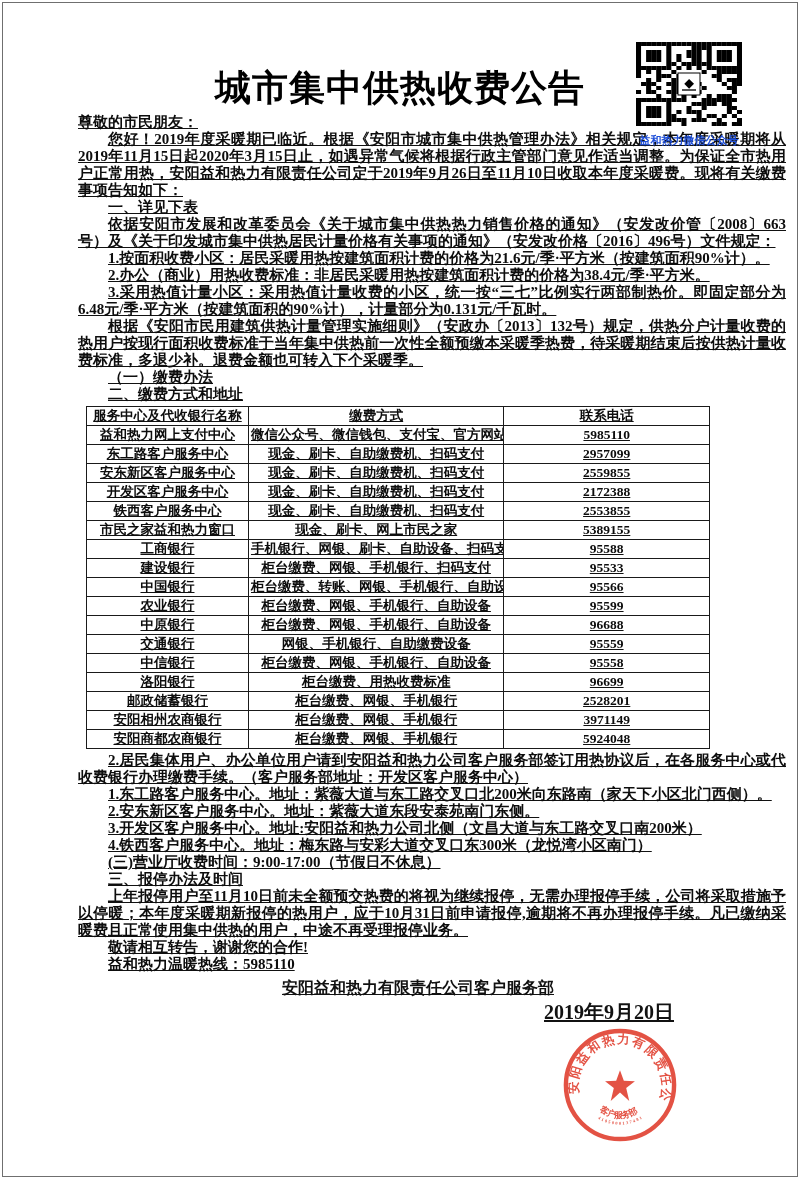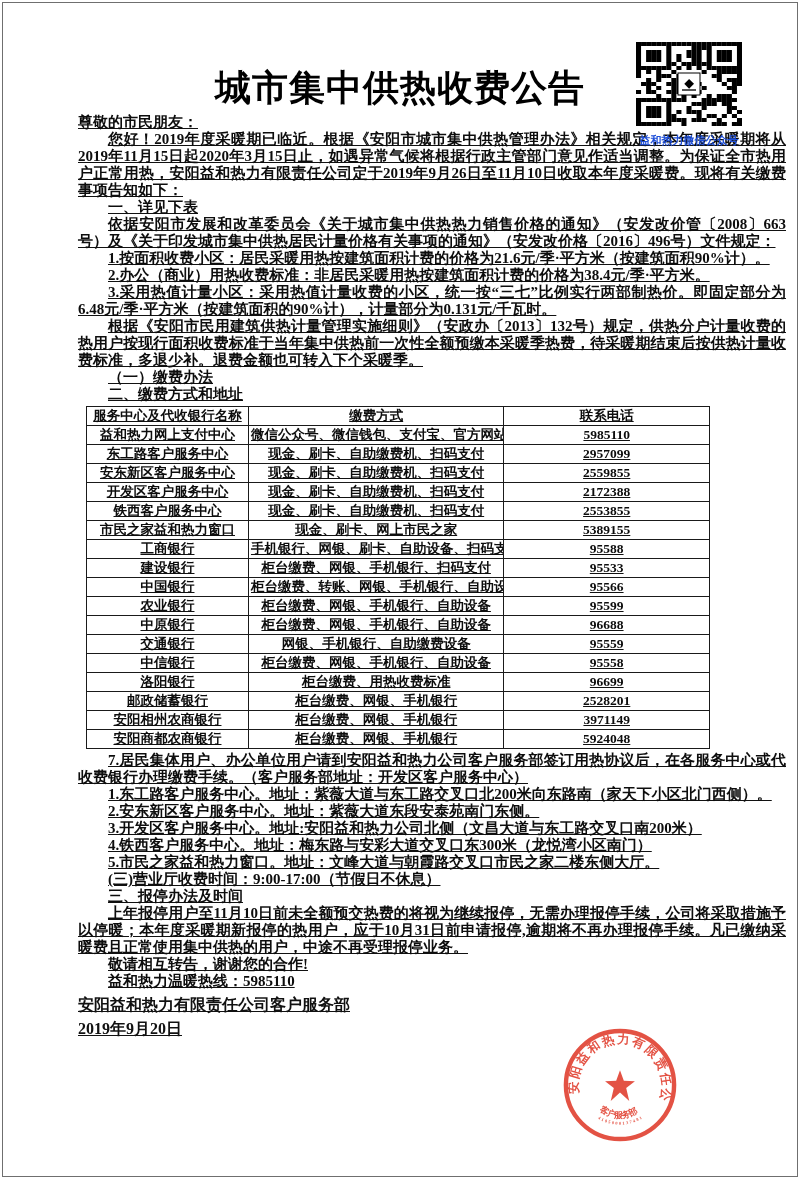--- a/index.html
+++ b/index.html
@@ -18,22 +18,22 @@
   table.pay td,table.pay th{
     border:1px solid #1a1a1a;height:18px;padding:0 2px;
     font-size:13.5px;font-weight:bold;text-align:center;vertical-align:middle;
     overflow:hidden;white-space:nowrap;color:#0d0d0d;
   }
   .col-name{width:26%;}.col-method{width:41%;}.col-phone{width:33%;}
   
   .qr-wrap{position:absolute;left:634px;top:42px;width:110px;text-align:center;}
   .qr-label{font-size:11px;line-height:16px;margin-top:2px;white-space:nowrap;color:#1d4ed8;}
   
-  .sig-company{margin:4px 28px 0 0;text-align:left;font-size:16px;line-height:22px;}
-  .sig-date{margin:2px 112px 0 0;font-size:16px;line-height:22px;}
+  .sig-company{margin:4px 28px 0 0;text-align:center;font-size:16px;line-height:22px;}
+  .sig-date{margin:2px 112px 0 0;text-align:right;font-size:20px;line-height:22px;}
   
   .seal{position:absolute;left:561px;top:1026px;width:118px;height:118px;opacity:0.88;mix-blend-mode:multiply;}
 </style>
 </head>
 <body>
 
 <div class="page">
   <div class="frame"></div>
 
   <div class="qr-wrap">
@@ -401,26 +401,25 @@
             <td>3971149</td>
           </tr>
           <tr>
             <td>安阳商都农商银行</td>
             <td>柜台缴费、网银、手机银行</td>
             <td>5924048</td>
           </tr>
         </tbody>
     </table>
 
-    <p class="line">7.居民集体用户、办公单位用户请到安阳益和热力公司客户服务部签订用热协议后，在各服务中心或代收费银行办理缴费手续。（客户服务部地址：开发区客户服务中心）</p>
+    <p class="line">2.居民集体用户、办公单位用户请到安阳益和热力公司客户服务部签订用热协议后，在各服务中心或代收费银行办理缴费手续。（客户服务部地址：开发区客户服务中心）</p>
     <p class="line">1.东工路客户服务中心。地址：紫薇大道与东工路交叉口北200米向东路南（家天下小区北门西侧）。</p>
     <p class="line">2.安东新区客户服务中心。地址：紫薇大道东段安泰苑南门东侧。</p>
     <p class="line">3.开发区客户服务中心。地址:安阳益和热力公司北侧（文昌大道与东工路交叉口南200米）</p>
     <p class="line">4.铁西客户服务中心。地址：梅东路与安彩大道交叉口东300米（龙悦湾小区南门）</p>
-    <p class="line">5.市民之家益和热力窗口。地址：文峰大道与朝霞路交叉口市民之家二楼东侧大厅。</p>
     <p class="line">(三)营业厅收费时间：9:00-17:00（节假日不休息）</p>
     <p class="line">三、报停办法及时间</p>
     <p class="line">上年报停用户至11月10日前未全额预交热费的将视为继续报停，无需办理报停手续，公司将采取措施予以停暖；本年度采暖期新报停的热用户，应于10月31日前申请报停,逾期将不再办理报停手续。凡已缴纳采暖费且正常使用集中供热的用户，中途不再受理报停业务。</p>
     <p class="line">敬请相互转告，谢谢您的合作!</p>
     <p class="line">益和热力温暖热线：5985110</p>
 
     <div class="sig-company">安阳益和热力有限责任公司客户服务部</div>
     <div class="sig-date">2019年9月20日</div>
   </div>
 

